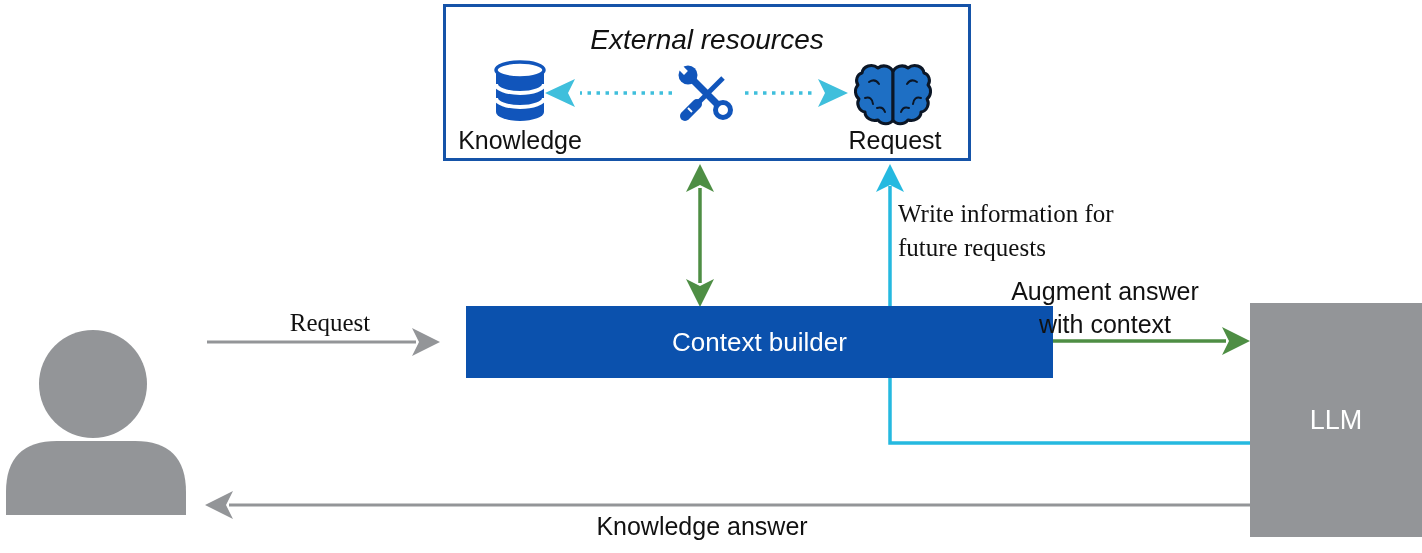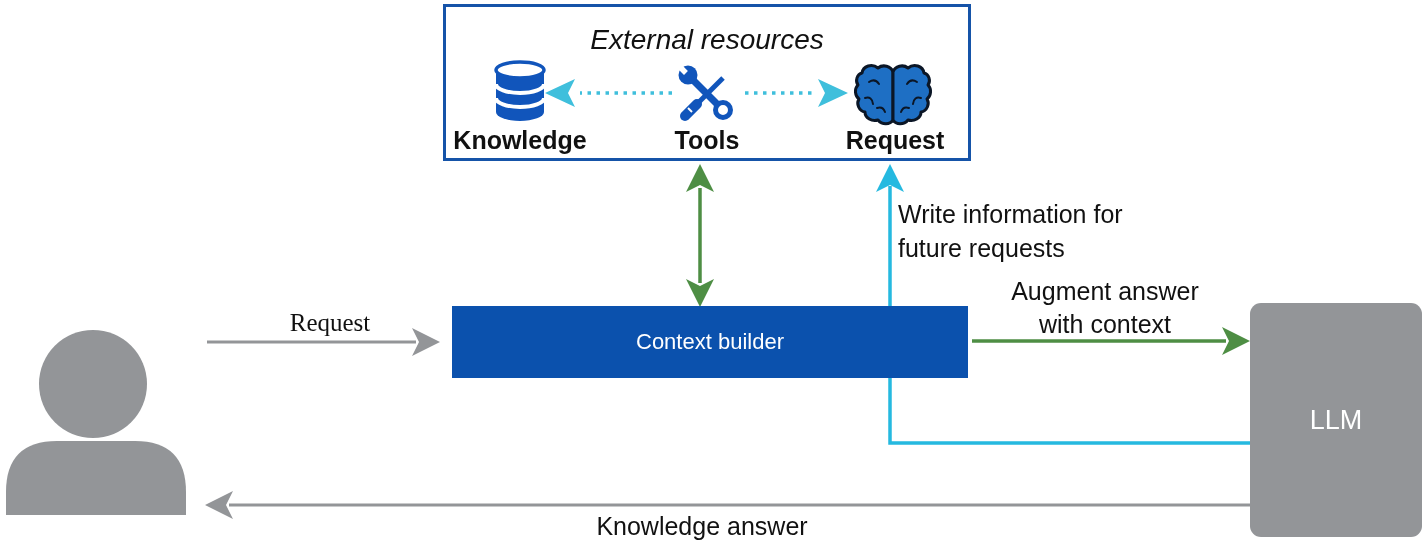--- a/index.html
+++ b/index.html
@@ -48,47 +48,47 @@
     background: #ffffff;
     z-index: 0;
   }
   #external-title {
     position: absolute; left: 443px; top: 24px; width: 528px;
     text-align: center; font-style: italic; font-size: 28px;
     z-index: 2;
   }
   .resource-label {
     position: absolute; top: 126px; width: 160px;
-    text-align: center; font-size: 25px; z-index: 2; font-weight: bold;
+    text-align: center; font-size: 25px; z-index: 2;
   }
   #label-knowledge { left: 440px; }
   #label-tools     { left: 627px; }
   #label-memory    { left: 815px; }
 
   #context-builder {
-    left: 452px; top: 306px; width: 516px; height: 72px;
+    left: 466px; top: 306px; width: 587px; height: 72px;
     background: var(--blue);
-    color: #ffffff; font-size: 22px;
+    color: #ffffff; font-size: 26px;
     display: flex; align-items: center; justify-content: center;
   }
   #llm-box {
     left: 1250px; top: 303px; width: 172px; height: 234px;
     background: var(--gray);
     color: #ffffff; font-size: 27px;
-    display: flex; align-items: center; justify-content: center; border-radius: 11px;
+    display: flex; align-items: center; justify-content: center;
   }
 
   .edge-label {
     position: absolute; z-index: 2;
     font-size: 25px; line-height: 33px;
     white-space: pre-line;
   }
   #label-request  { left: 230px; top: 306px; width: 200px; text-align: center; font-family: Liberation Serif, serif; }
   #label-retrieve { left: 420px; top: 194px; width: 276px; text-align: right; }
-  #label-write    { left: 898px; top: 197px; width: 280px; text-align: left; line-height: 34px; }
+  #label-write    { left: 898px; top: 197px; width: 280px; text-align: left; line-height: 34px; font-family: Liberation Serif, serif; }
   #label-augment  { left: 985px; top: 275px; width: 240px; text-align: center; }
   #label-generate { left: 552px; top: 510px; width: 300px; text-align: center; }
 </style>
 </head>
 <body>
 
 <div id="canvas">
 
   <div id="external-box" class="node-box"></div>
 
@@ -161,21 +161,20 @@
         <path d="M62,20 q-6,-4 -10,2"></path>
         <path d="M66,36 q-7,-2 -8,6"></path>
         <path d="M54,46 q-6,-2 -8,4"></path>
       </g>
     </g>
   </svg>
 
   <div id="external-title">External resources</div>
 
   <div id="label-knowledge" class="resource-label">Knowledge</div>
-  <div id="label-tools" class="resource-label">Tools</div>
   <div id="label-memory" class="resource-label">Request</div>
 
   <div id="context-builder" class="node-box">Context builder</div>
 
   <div id="llm-box" class="node-box">LLM</div>
 
   <div id="label-request" class="edge-label">Request</div>
   <div id="label-write" class="edge-label">Write information for
 future requests</div>
   <div id="label-augment" class="edge-label">Augment answer

